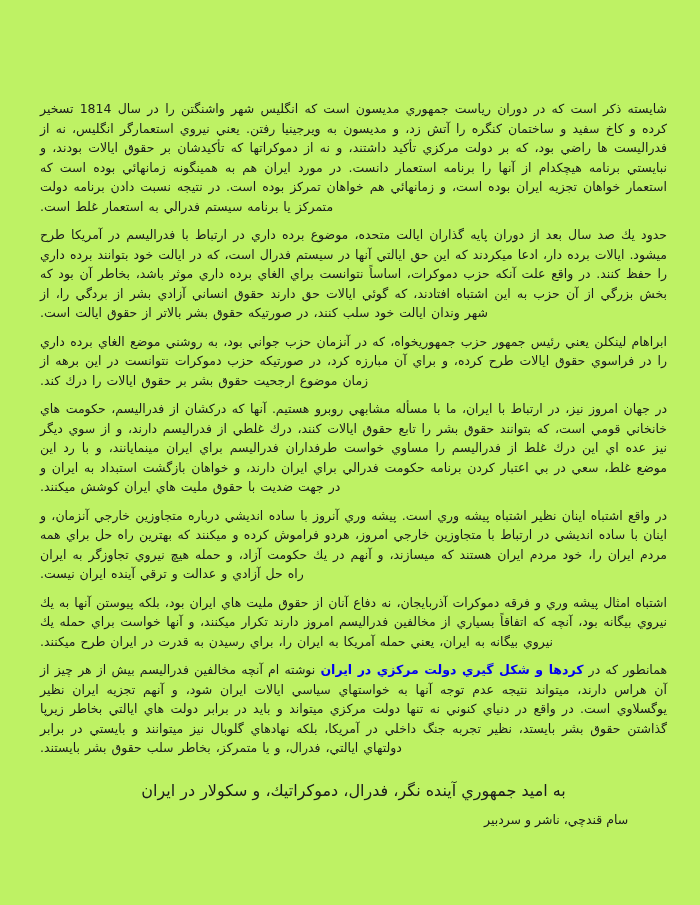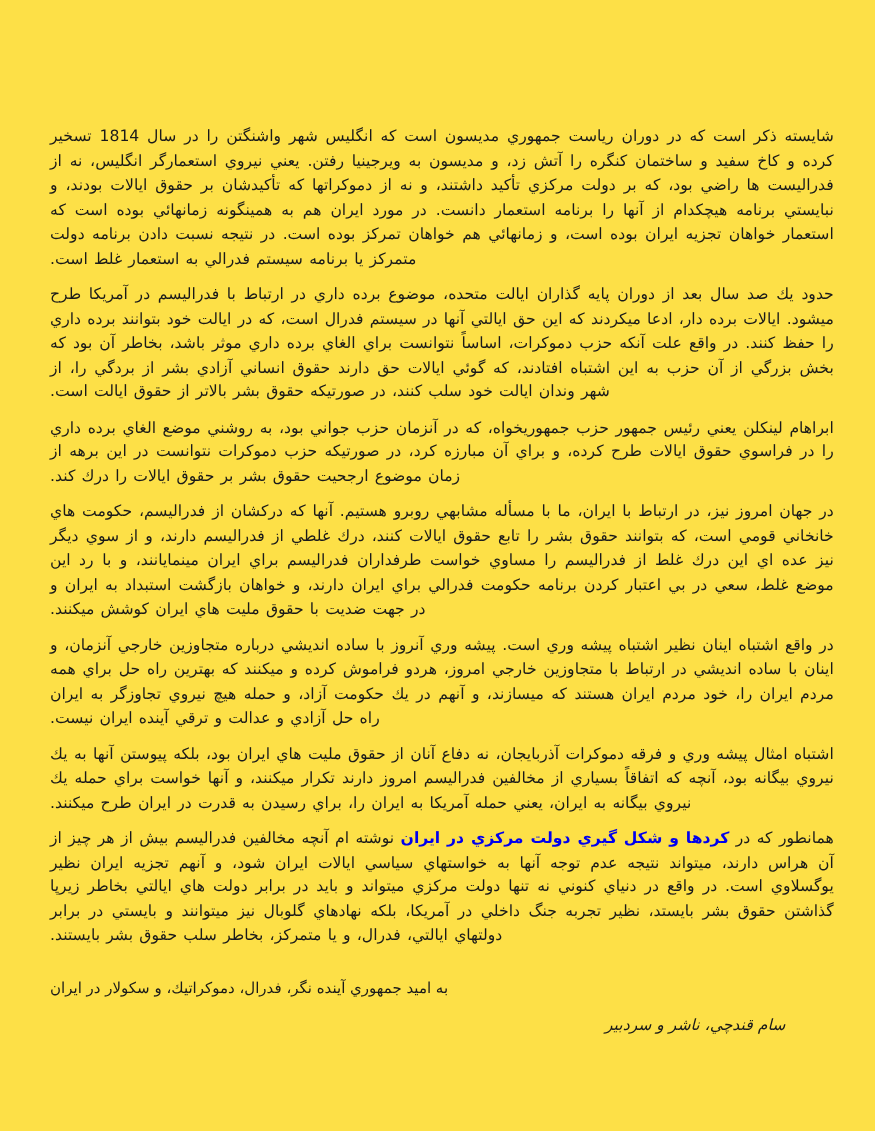--- a/index.html
+++ b/index.html
@@ -4,21 +4,21 @@
 <style>
   html, body {
     margin: 0;
     padding: 0;
     background: #ffffff;
   }
   .page {
     position: relative;
     width: 700px;
     height: 905px;
-    background: #fde047;
+    background: #bef264;
     overflow: hidden;
     font-family: "DejaVu Sans", sans-serif;
     color: #1a1a1a;
   }
   .content {
     position: absolute;
     top: 99px;
     left: 40px;
     width: 627px;
   }
@@ -31,35 +31,34 @@
     margin: 0 0 9px 0;
     word-spacing: 1px;
   }
   .doc-link {
     color: #0000ee;
     font-weight: bold;
     cursor: pointer;
   }
   .closing {
     direction: rtl;
-    text-align: left;
-    font-size: 12px;
+    text-align: center;
+    font-size: 16px;
     line-height: 19.5px;
     margin: 23px 0 0 0;
   }
   .signature {
     direction: rtl;
     text-align: left;
     font-size: 12.5px;
     line-height: 19.5px;
     margin: 10px 0 0 444px;
   }
   .sig-line {
     white-space: nowrap;
-    font-style: italic;
   }
 </style>
 </head>
 <body>
 
 <div class="page">
   <div class="content">
 
     <p class="para">شايسته ذكر است كه در دوران رياست جمهوري مديسون است كه انگليس شهر واشنگتن را در سال 1814 تسخير كرده و كاخ سفيد و ساختمان كنگره را آتش زد، و مديسون به ويرجينيا رفتن. يعني نيروي استعمارگر انگليس، نه از فدراليست ها راضي بود، كه بر دولت مركزي تأكيد داشتند، و نه از دموكراتها كه تأكيدشان بر حقوق ايالات بودند، و نبايستي برنامه هيچكدام از آنها را برنامه استعمار دانست. در مورد ايران هم به همينگونه زمانهائي بوده است كه استعمار خواهان تجزيه ايران بوده است، و زمانهائي هم خواهان تمركز بوده است. در نتيجه نسبت دادن برنامه دولت متمركز يا برنامه سيستم فدرالي به استعمار غلط است.</p>
 

